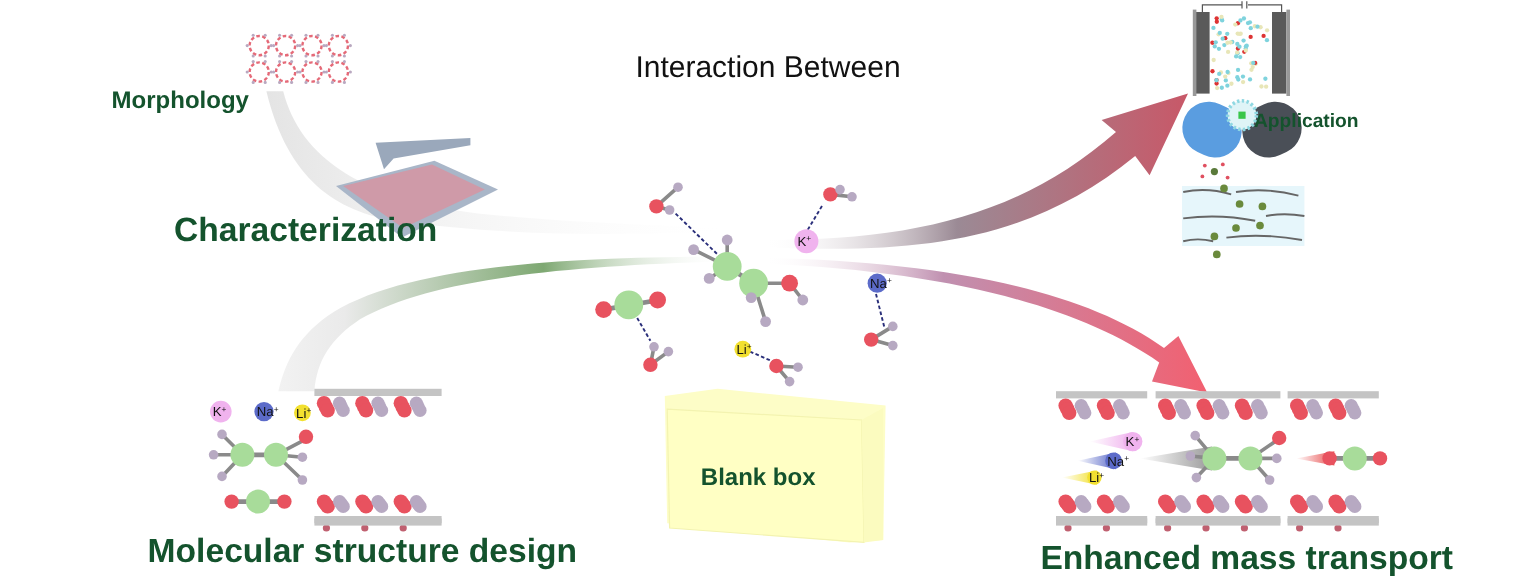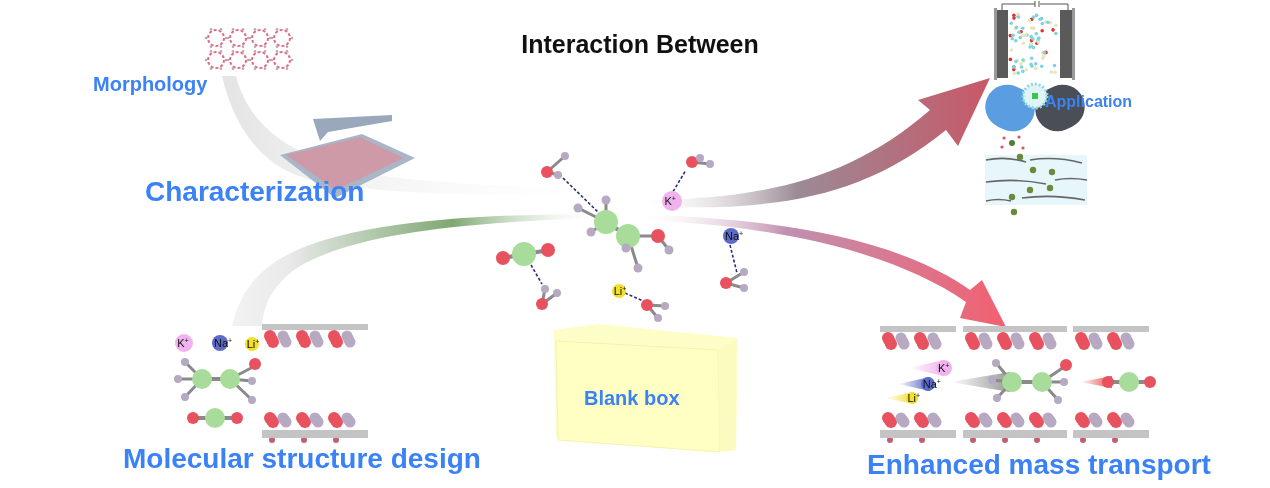--- a/index.html
+++ b/index.html
@@ -1,18 +1,18 @@
 <!DOCTYPE html>
 <html><head>
 <meta charset="utf-8">
 <style>
   html, body { margin:0; padding:0; background:#ffffff; }
   body { width:1270px; height:488px; position:relative; overflow:hidden; font-family:"Liberation Sans", sans-serif; }
-  .label { position:absolute; font-weight:bold; color:#3b82f6; white-space:nowrap; font-family:"Liberation Sans", sans-serif; }
-  #title { position:absolute; left:340px; top:28px; width:600px; text-align:center; font-weight:bold; font-size:25px; line-height:33px; color:#111; }
+  .label { position:absolute; font-weight:bold; color:#14532d; white-space:nowrap; font-family:"Liberation Sans", sans-serif; }
+  #title { position:absolute; left:340px; top:40px; width:600px; text-align:center; font-weight:normal; font-size:25px; line-height:33px; color:#111; }
   svg.layer { position:absolute; left:0; top:0; }
   .ion-text { font-family:"Liberation Sans", sans-serif; font-size:11px; fill:#111; }
   .ion-sup { font-size:7px; }
 </style>
 </head>
 <body>
 
 <svg class="layer" width="1270" height="488">
   <defs>
     <linearGradient id="gMorph" x1="0" y1="0" x2="1" y2="0">

